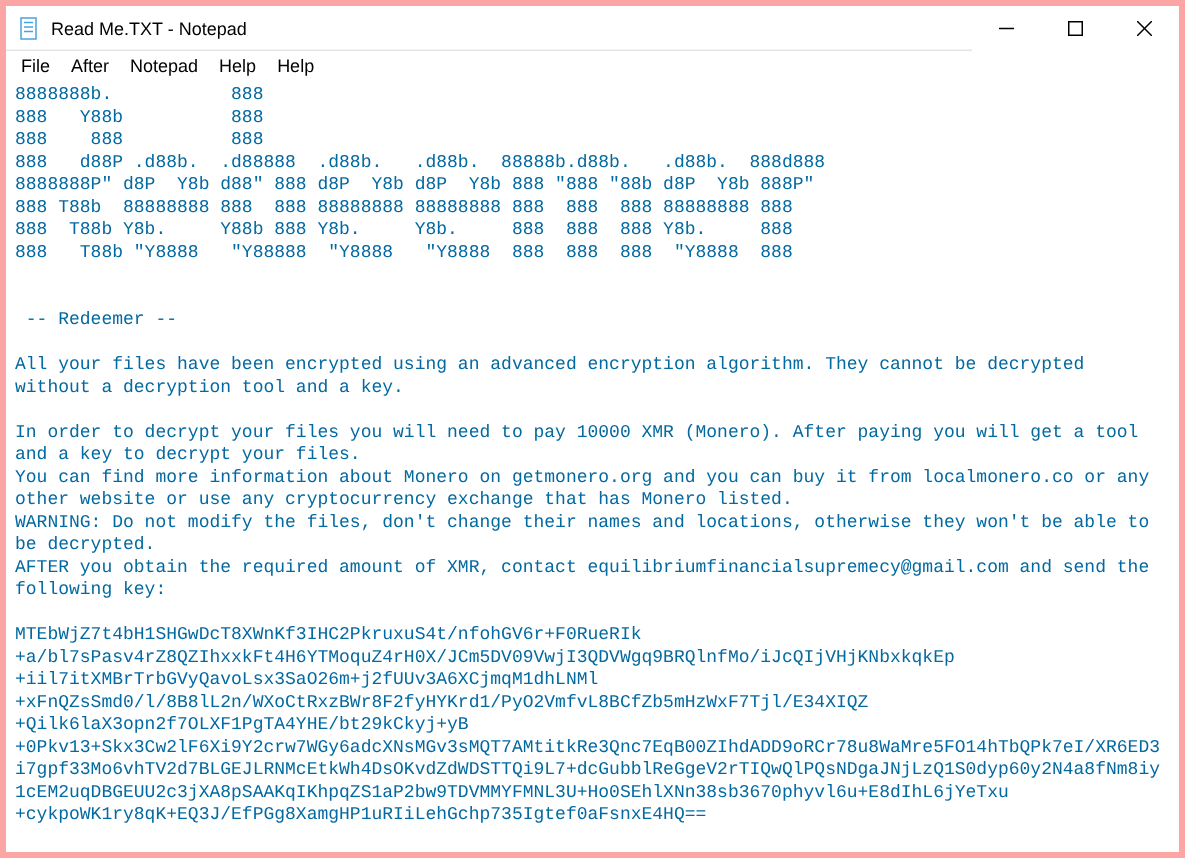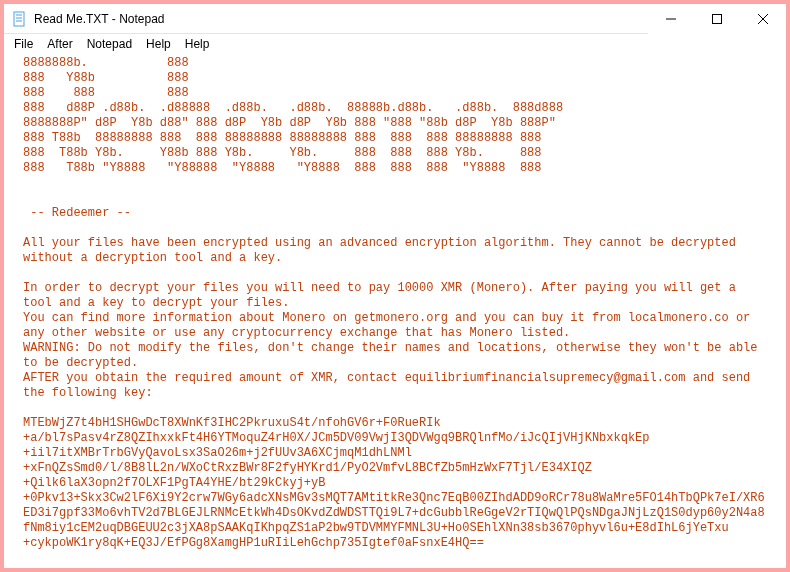--- a/index.html
+++ b/index.html
@@ -6,21 +6,21 @@
   html, body { width: 790px; height: 572px; overflow: hidden; font-family: 'Segoe UI', Tahoma, sans-serif; background: #fff; }
   .window { width: 790px; height: 572px; border: 4px solid #fca5a5; display: flex; flex-direction: column; background: #fff; }
   .titlebar { height: 30px; background: #fff; display: flex; align-items: center; border-bottom: 1px solid #e5e5e5; }
   .titlebar-icon { width: 16px; height: 16px; margin: 0 6px 0 8px; display:flex; align-items:center; justify-content:center; }
   .titlebar-title { font-size: 12px; color: #000; flex: 0 0 auto; }
   .titlebar-spacer { flex: 1; }
   .winbtn { width: 46px; height: 30px; display: flex; align-items: center; justify-content: center; background: #fff; }
   .winbtn svg { width: 10px; height: 10px; }
   .menubar { height: 20px; display: flex; align-items: center; padding: 0 4px; font-size: 12px; color: #000; gap: 2px; }
   .menuitem { padding: 1px 6px; }
-  .content { flex: 1; padding: 2px 19px; font-family: Consolas, 'Courier New', monospace; font-size: 12px; line-height: 15px; color: #c2410c; white-space: pre-wrap; word-wrap: break-word; overflow: hidden; }
+  .content { flex: 1; padding: 2px 6px; font-family: Consolas, 'Courier New', monospace; font-size: 12px; line-height: 15px; color: #0369a1; white-space: pre-wrap; word-wrap: break-word; overflow: hidden; }
   .wm-wrap { position: relative; }
 </style>
 </head>
 <body>
 
 <div class="window wm-wrap">
   <div class="titlebar">
     <span class="titlebar-icon">
       <svg viewBox="0 0 16 16">
           <rect x="2" y="1" width="10" height="14" fill="#fff" stroke="#4aa3df" stroke-width="1"></rect>

